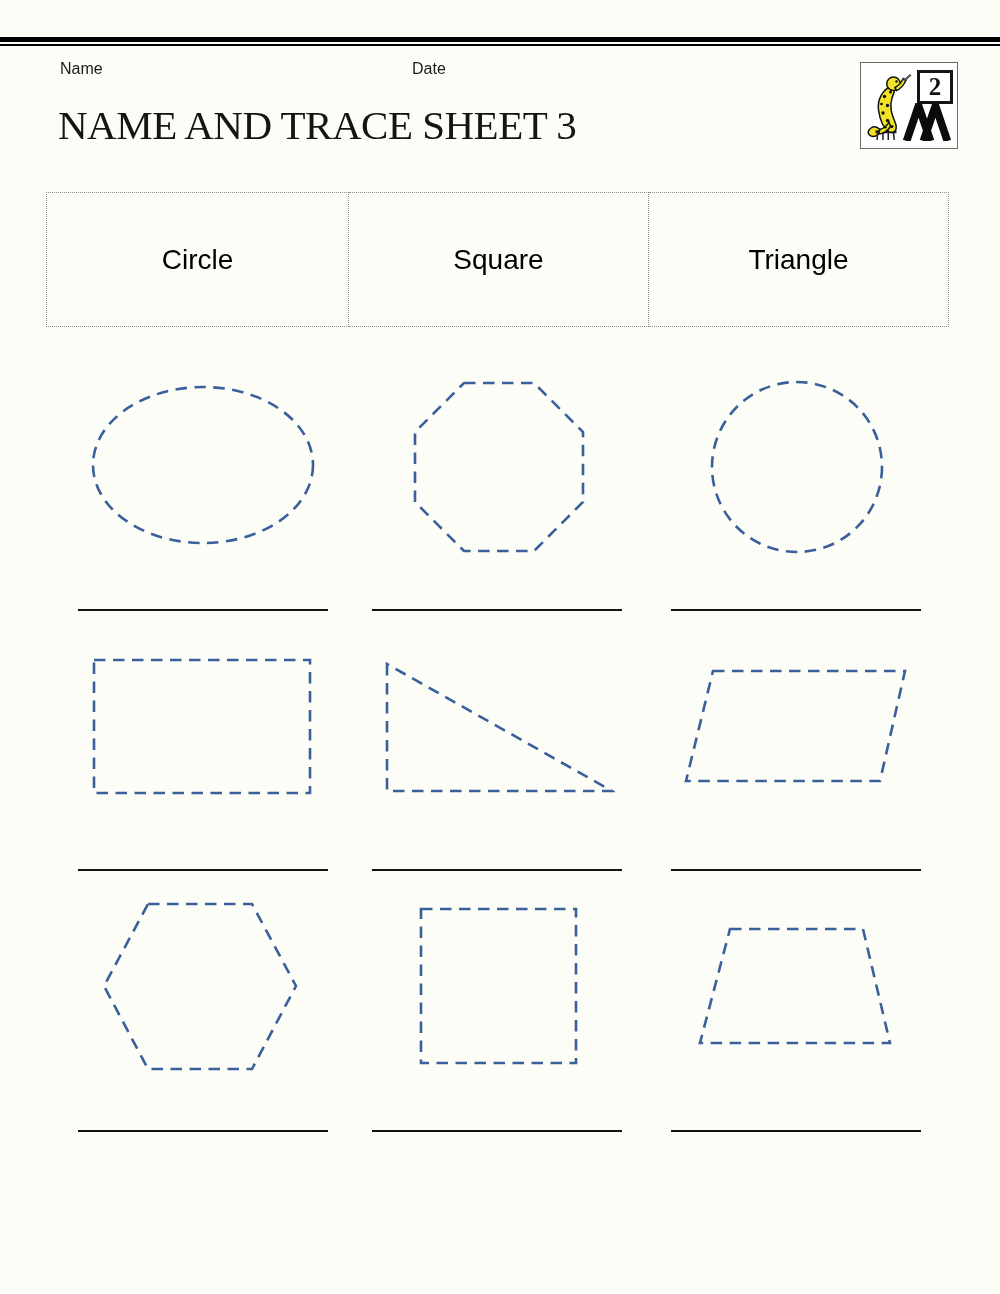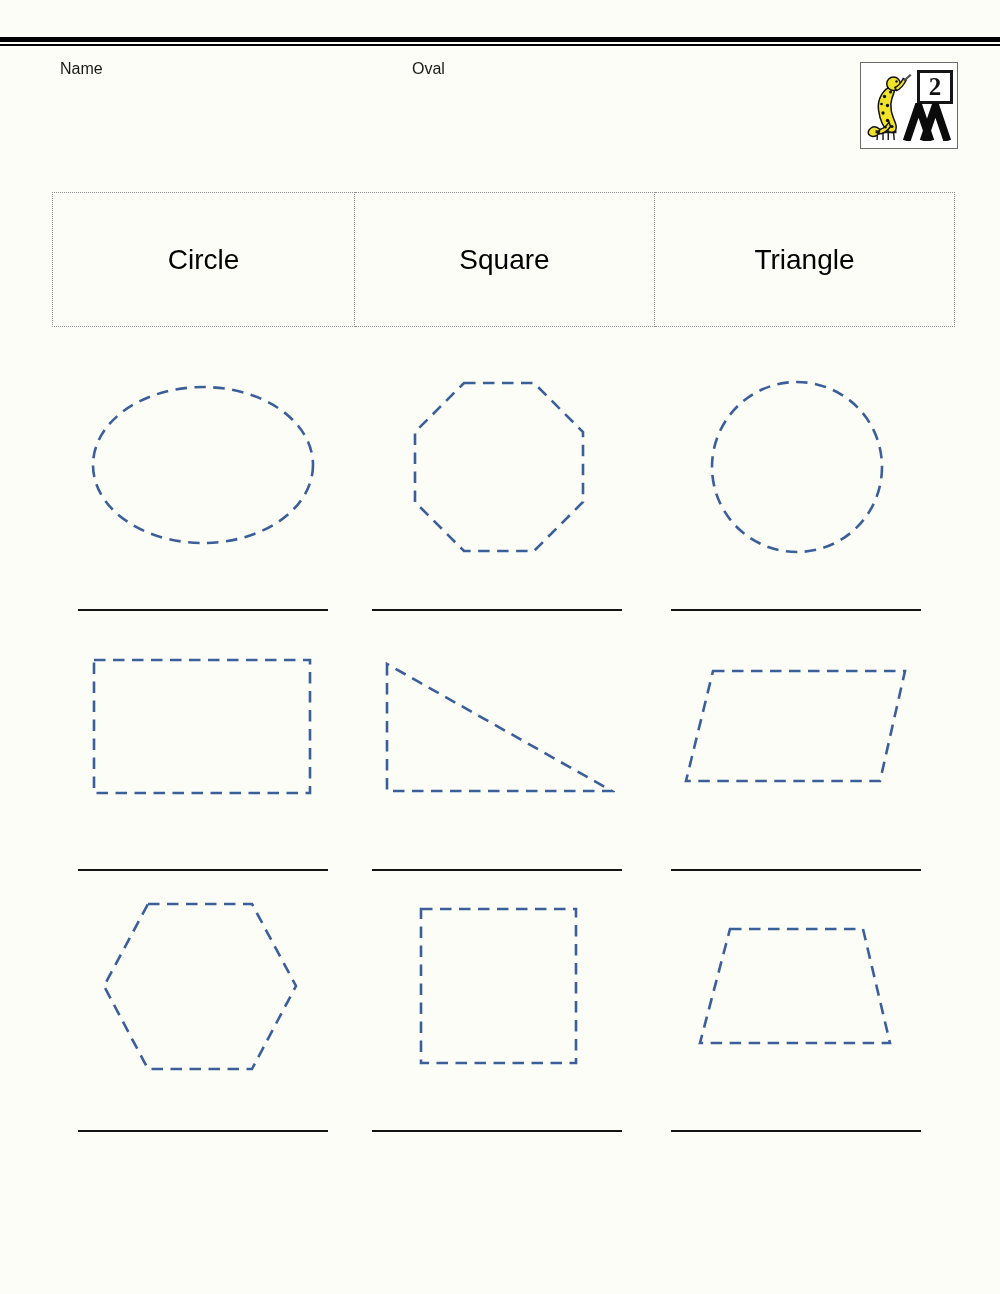--- a/index.html
+++ b/index.html
@@ -35,21 +35,21 @@
   .logo-box .sala{position:absolute;left:4px;top:11px;width:48px;height:66px;}
   .logo-box .badge{
     position:absolute;left:56px;top:7px;width:30px;height:28px;
     border:3px solid #151515;background:#fff;display:flex;align-items:center;justify-content:center;
     font-family:"Liberation Serif",serif;font-size:25px;font-weight:bold;color:#111;
   }
   .logo-box .mm{position:absolute;left:39px;top:40px;width:54px;height:38px;}
 
   
   table.word-bank{
-    position:absolute;left:52px;top:192px;width:902px;height:135px;
+    position:absolute;left:46px;top:192px;width:902px;height:135px;
     border-collapse:collapse;table-layout:fixed;
   }
   table.word-bank td{
     border:1px dotted #8f8f8f;height:44px;text-align:center;vertical-align:middle;
     font-size:28px;color:#000;padding:0;
   }
 
   
   .shape{position:absolute;color:var(--trace-stroke);}
   .shape .tr{
@@ -123,22 +123,23 @@
 
 <div class="page">
 
   <div class="top-rule">
     <div class="thick"></div>
       <div class="gap"></div>
       <div class="thin"></div>
   </div>
 
   <div class="name-label">Name</div>
-  <div class="date-label">Oval</div>
-
+  <div class="date-label">Date</div>
+
+  <div class="title">NAME AND TRACE SHEET 3</div>
 
   <div class="logo-box">
     <svg class="sala">
         <use href="#sym-salamander"></use>
       </svg>
     <div class="badge">2</div>
     <svg class="mm">
         <use href="#sym-m"></use>
       </svg>
   </div>

